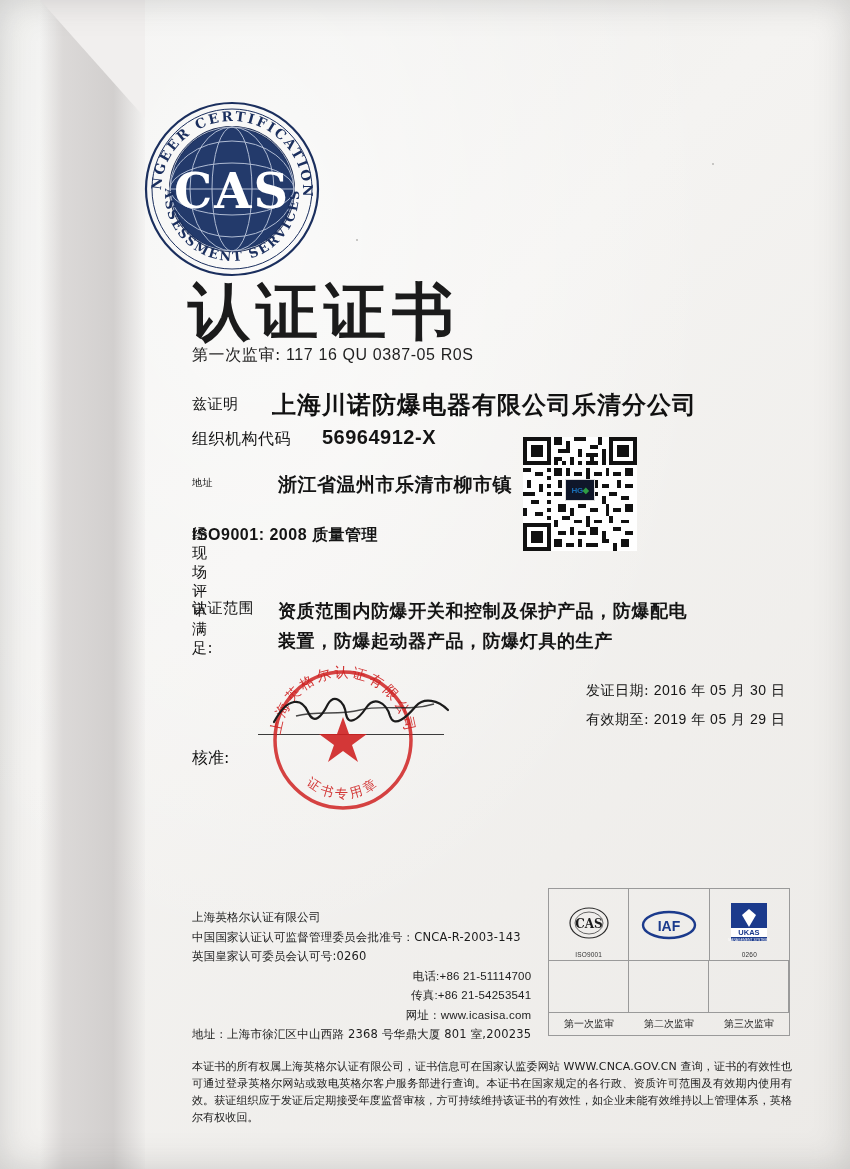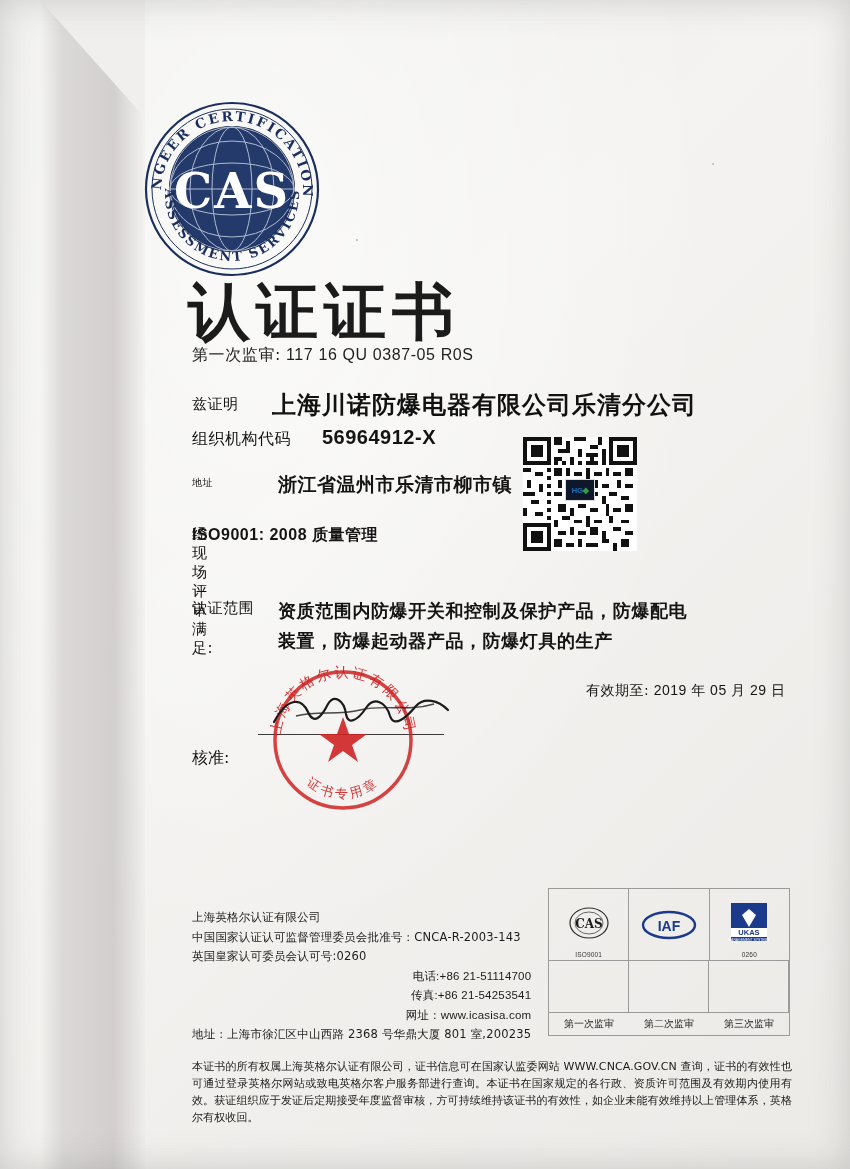--- a/index.html
+++ b/index.html
@@ -495,20 +495,24 @@
   </div>
   <div class="signature">
     <svg width="200" height="50" viewBox="0 0 200 50">
       <path d="M6 36 C 20 10, 34 12, 40 26 C 46 40, 54 30, 60 18 C 66 8, 76 14, 78 28 C 80 40, 90 34, 98 22 C 106 10, 118 16, 122 30 C 126 42, 138 32, 148 20 C 156 11, 170 14, 180 24" fill="none" stroke="#1b1b1b" stroke-width="2.2" stroke-linecap="round"></path>
       <path d="M28 30 C 50 24, 70 30, 92 24 C 116 18, 140 26, 166 18" fill="none" stroke="#1b1b1b" stroke-width="1.4" opacity="0.8"></path>
     </svg>
   </div>
 
   <div class="dates">
     <div>
+      <span class="d-label">发证日期:</span>
+      <span class="d-value">2016 年 05 月 30 日</span>
+    </div>
+    <div>
       <span class="d-label">有效期至:</span>
       <span class="d-value">2019 年 05 月 29 日</span>
     </div>
   </div>
 
   <div class="footer-info">
     <div>上海英格尔认证有限公司</div>
     <div>中国国家认证认可监督管理委员会批准号：CNCA-R-2003-143</div>
     <div>英国皇家认可委员会认可号:0260</div>
     <div class="en">电话:+86 21-51114700</div>

